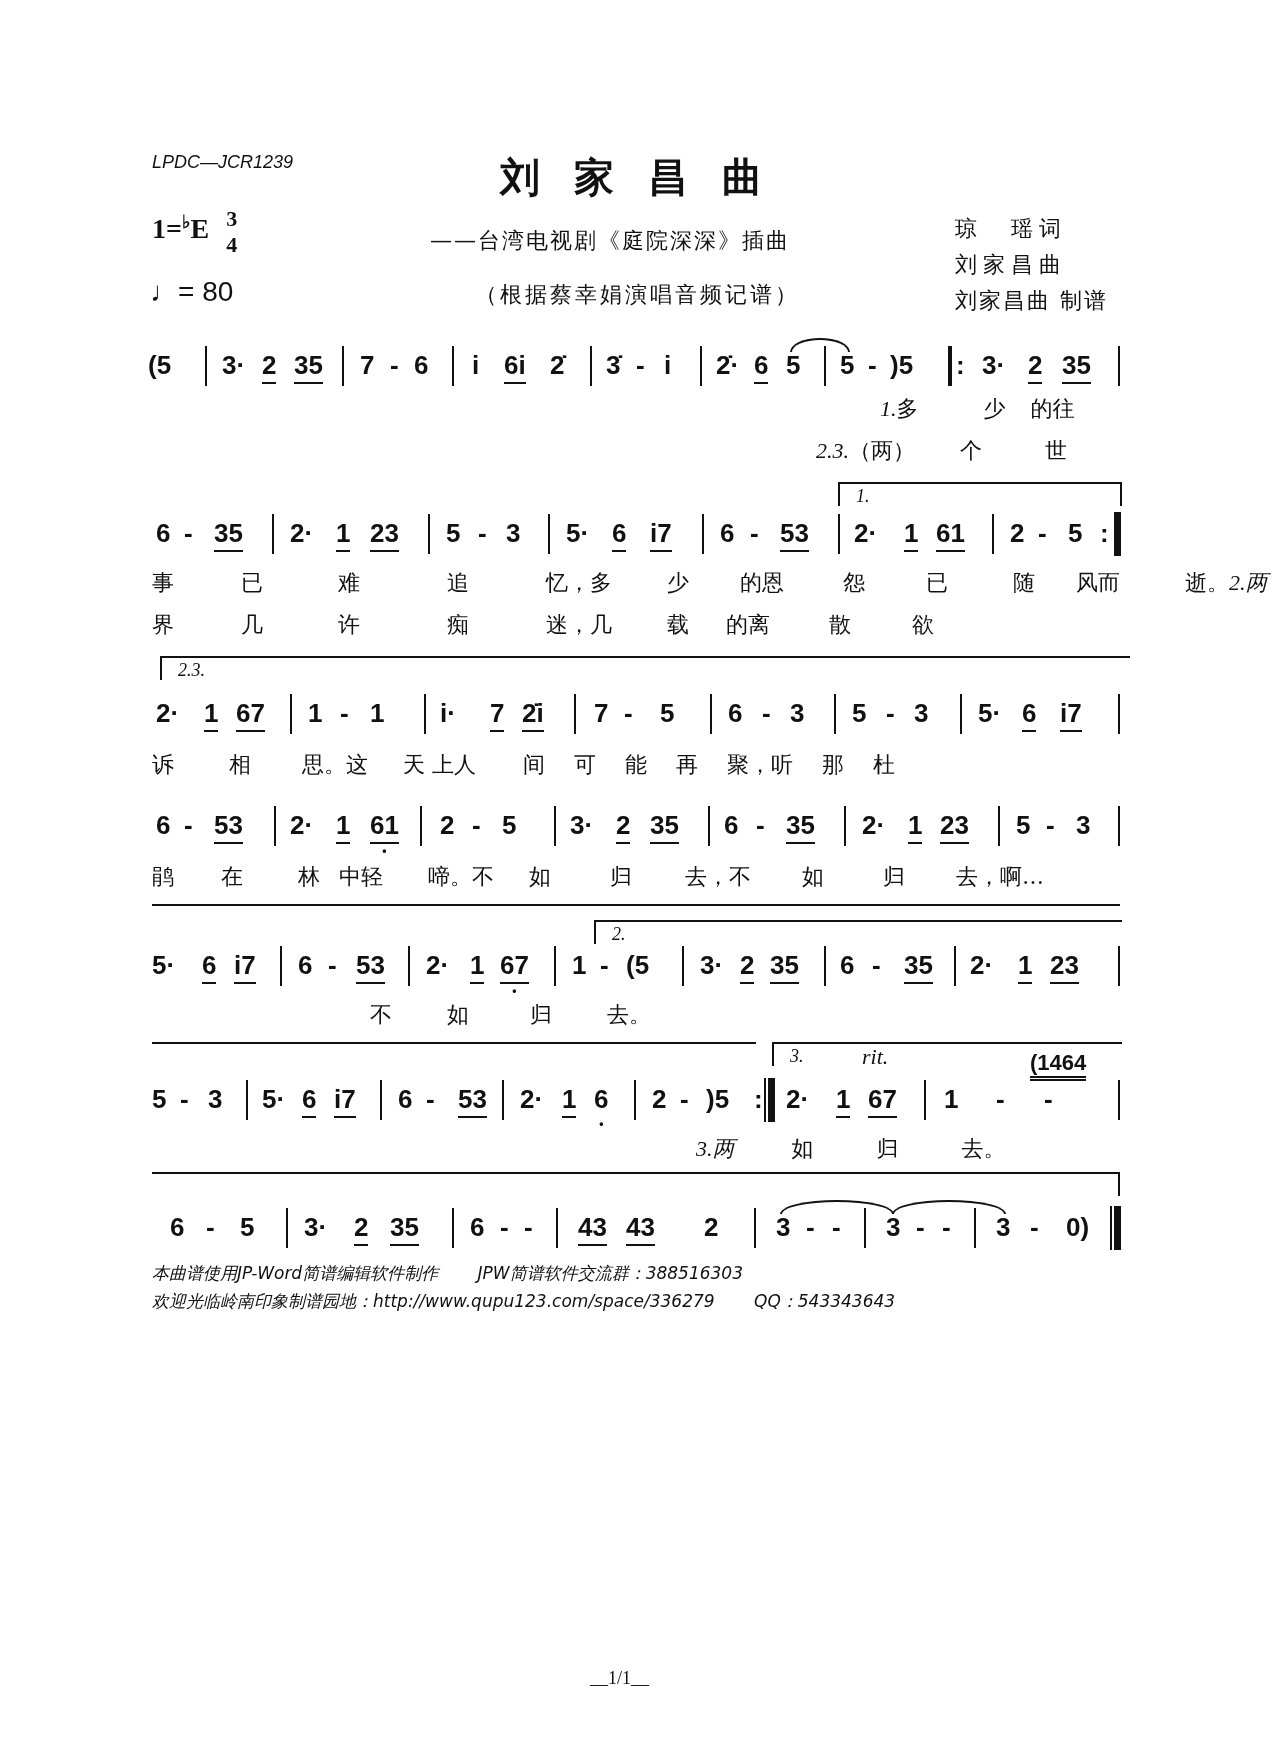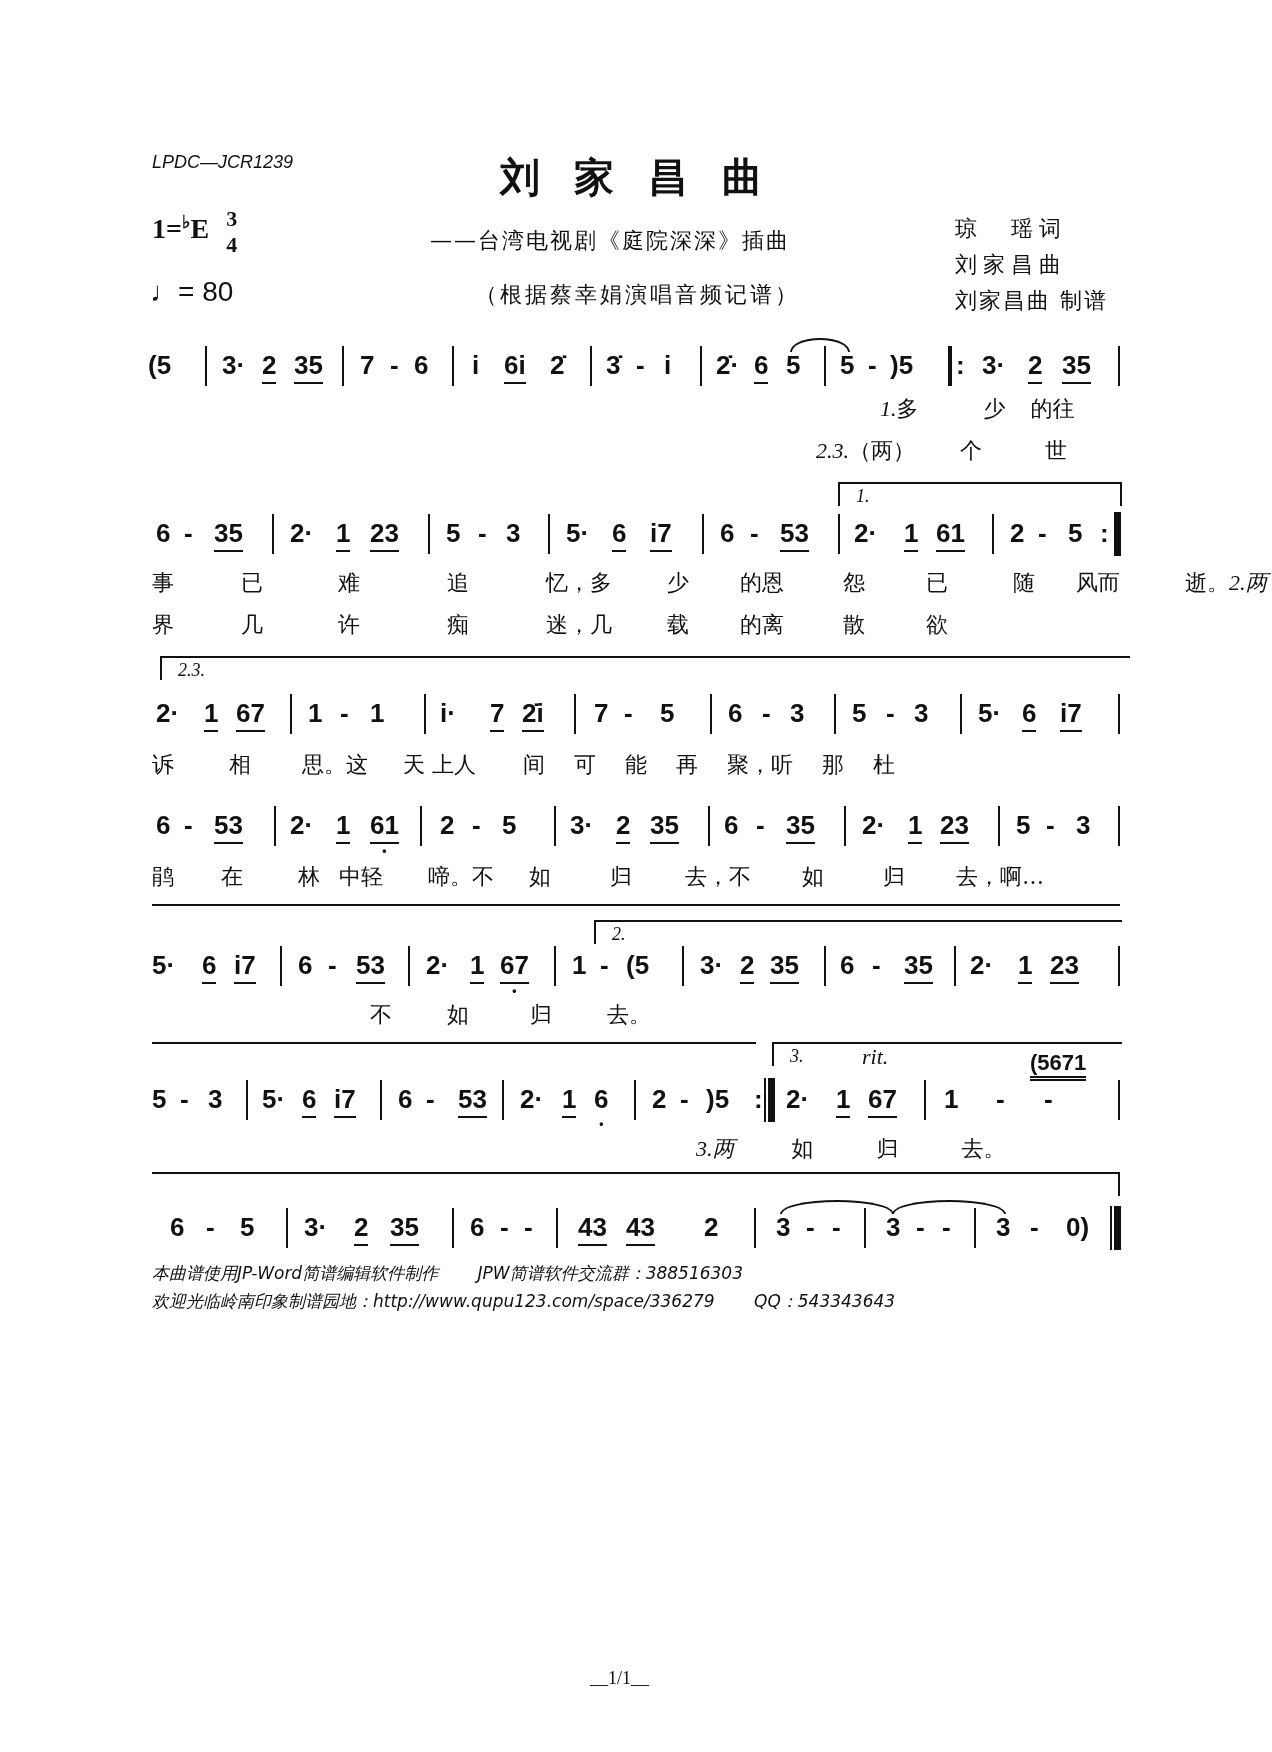--- a/index.html
+++ b/index.html
@@ -149,21 +149,21 @@
   <span style="margin-left:4px">风而</span>
   <span style="margin-left:28px">逝。</span><span class="vnum">2.两</span>
 </div>
 <div class="lyric" style="top:610px; left:152px; word-spacing:30px">
   <span>界</span>
   <span style="margin-left:30px">几</span>
   <span style="margin-left:38px">许</span>
   <span style="margin-left:50px">痴</span>
   <span style="margin-left:40px">迷，几</span>
   <span style="margin-left:18px">载</span>
-  <span style="margin-left:14px">的离</span>
+  <span style="">的离</span>
   <span style="margin-left:22px">散</span>
   <span style="margin-left:24px">欲</span>
 </div>
 
 <div class="volta l" style="left:160px; top:656px; width:968px">
     <span>2.3.</span>
   </div>
 <div class="row" style="top:698px">
   <span class="tok" style="left:156px">2·</span>
   <span class="tok ul" style="left:204px">1</span>
@@ -292,21 +292,21 @@
   <span style="margin-left:48px">如</span>
   <span style="margin-left:54px">归</span>
   <span style="margin-left:48px">去。</span>
 </div>
 
 <div class="volta" style="left:152px; top:1042px; width:604px; height:0"></div>
 <div class="volta l" style="left:772px; top:1042px; width:348px">
     <span>3.</span>
   </div>
 <div class="rit" style="left:862px; top:1044px">rit.</div>
-<div class="abs" style="left:1030px; top:1050px; font:bold 22px 'Liberation Sans', sans-serif; border-bottom:5px double #111">(5671</div>
+<div class="abs" style="left:1030px; top:1050px; font:bold 22px 'Liberation Sans', sans-serif; border-bottom:5px double #111">(1464</div>
 <div class="row" style="top:1084px">
   <span class="tok" style="left:152px">5</span>
   <span class="tok" style="left:180px">-</span>
   <span class="tok" style="left:208px">3</span>
   <span class="bar" style="left:246px"></span>
   <span class="tok" style="left:262px">5·</span>
   <span class="tok ul" style="left:302px">6</span>
   <span class="tok ul" style="left:334px">i7</span>
   <span class="bar" style="left:380px"></span>
   <span class="tok" style="left:398px">6</span>

